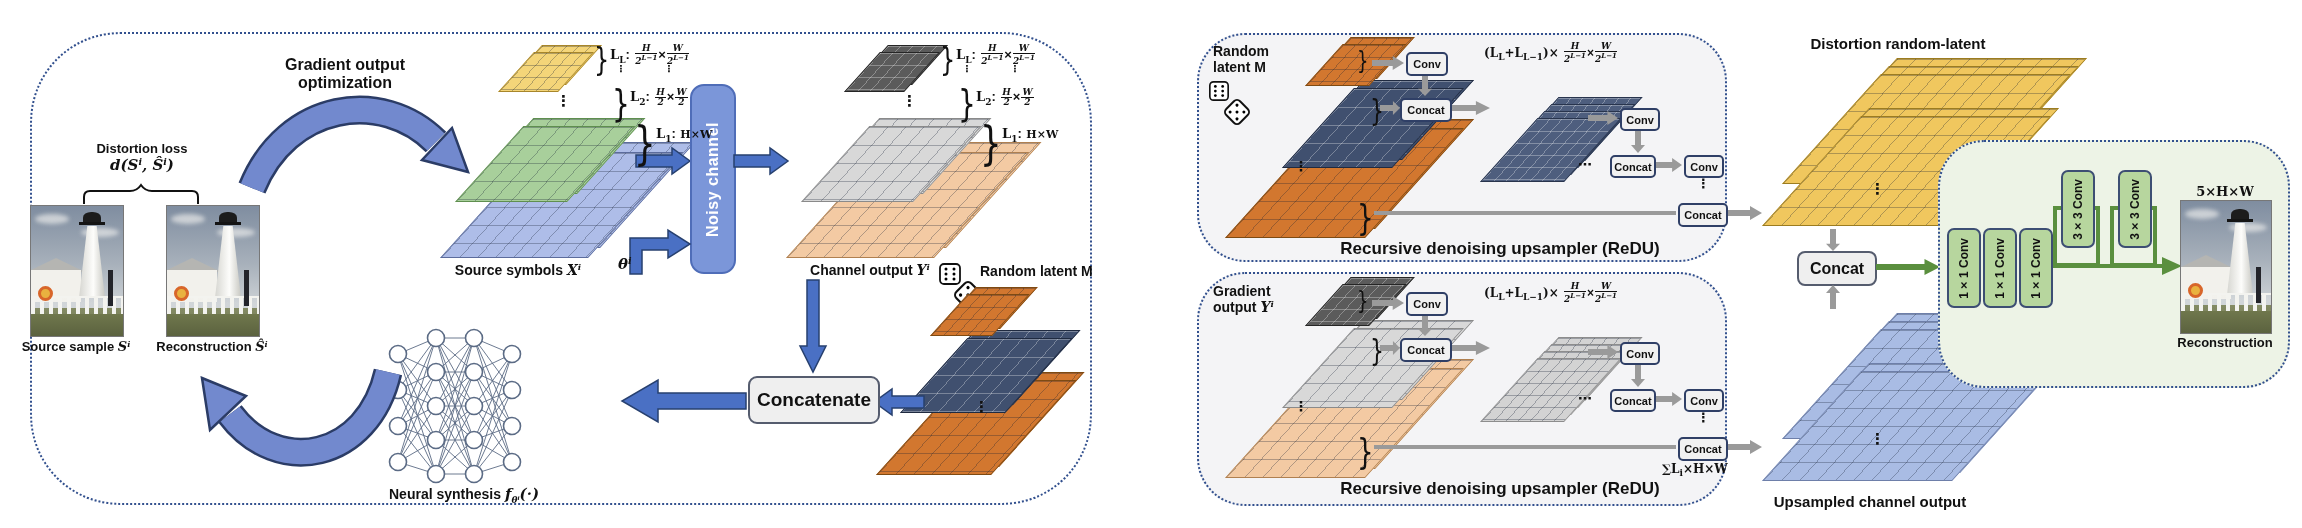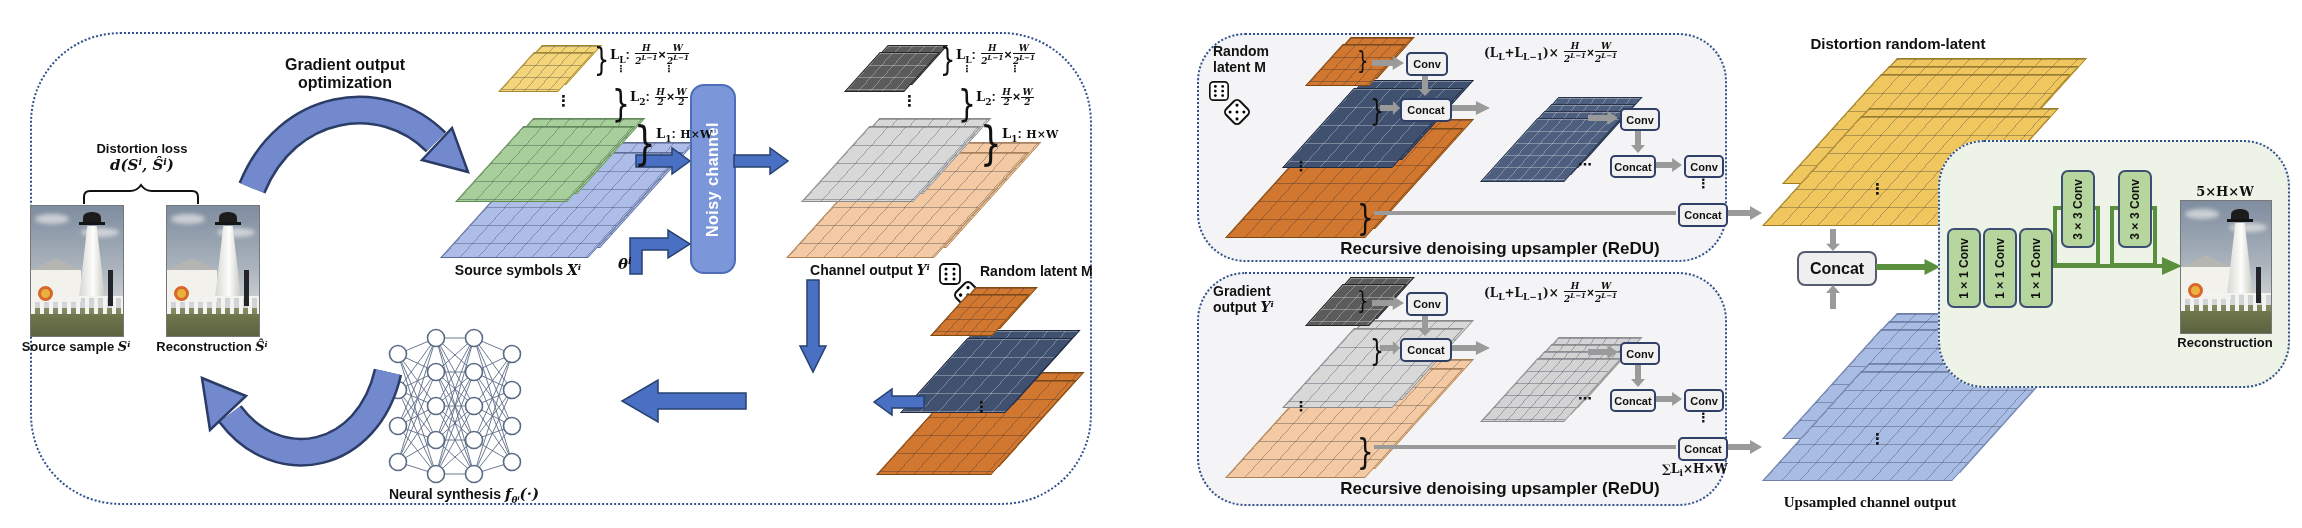--- a/index.html
+++ b/index.html
@@ -278,20 +278,23 @@
   <div class="layer c-orange gridS" style="left:930px;top:294px;width:62px;height:42px;"></div>
   <div class="dots-v" style="left:974px;top:398px;font-size:15px;">⋮</div>
 
   <svg style="left:800px;top:280px;" width="26" height="92" viewBox="0 0 26 92">
     <polygon points="7,0 19,0 19,66 26,66 13,92 0,66 7,66" fill="#4a70c4" stroke="#27406f" stroke-width="1.5"></polygon>
   </svg>
   <svg style="left:874px;top:389px;" width="50" height="26" viewBox="0 0 50 26">
     <polygon points="50,7 18,7 18,0 0,13 18,26 18,19 50,19" fill="#4a70c4" stroke="#27406f" stroke-width="1.5"></polygon>
   </svg>
 
+  <div class="cbox" style="left:748px;top:376px;width:128px;height:44px;font-size:19px;">
+    <span>Concatenate</span>
+  </div>
 
   <svg style="left:622px;top:380px;" width="124" height="42" viewBox="0 0 124 42">
     <polygon points="124,13 36,13 36,0 0,21 36,42 36,29 124,29" fill="#4a70c4" stroke="#27406f" stroke-width="1.5"></polygon>
   </svg>
 
   <svg id="nn" style="left:386px;top:324px;" width="142" height="162" viewBox="0 0 142 162">
       <line x1="12" y1="30" x2="50" y2="14" stroke="#5b6b85" stroke-width="0.9"></line>
       <line x1="12" y1="30" x2="50" y2="48" stroke="#5b6b85" stroke-width="0.9"></line>
       <line x1="12" y1="30" x2="50" y2="82" stroke="#5b6b85" stroke-width="0.9"></line>
       <line x1="12" y1="30" x2="50" y2="116" stroke="#5b6b85" stroke-width="0.9"></line>
@@ -592,21 +595,21 @@
   <svg style="left:1876px;top:259px;" width="64" height="16" viewBox="0 0 66 16" preserveAspectRatio="none">
     <polygon points="0,5 50,5 50,0 66,8 50,16 50,11 0,11" fill="#5a8f3e"></polygon>
   </svg>
 
   <div class="layer c-peri grid" style="left:1798px;top:313px;width:190px;height:110px;"></div>
   <div class="layer c-peri grid" style="left:1790px;top:321px;width:190px;height:110px;"></div>
   <div class="layer c-peri grid" style="left:1782px;top:329px;width:190px;height:110px;"></div>
   <div class="layer c-peri grid" style="left:1770px;top:363px;width:190px;height:110px;"></div>
   <div class="layer c-peri grid" style="left:1762px;top:371px;width:190px;height:110px;"></div>
   <div class="dots-v" style="left:1870px;top:430px;font-size:15px;">⋮</div>
-  <div class="lbl ctr" style="left:1750px;top:494px;width:240px;font-size:15px;font-family:Liberation Serif, serif;">Upsampled channel output</div>
+  <div class="lbl ctr" style="left:1750px;top:494px;width:240px;font-size:15px;">Upsampled channel output</div>
 
   <div class="panel panel-lsn abs" style="left:1938px;top:140px;width:352px;height:248px;"></div>
 
   <div class="gbox" style="left:1947px;top:228px;width:30px;height:76px;">
       <span class="vt">1×1 Conv</span>
     </div>
   <div class="gbox" style="left:1983px;top:228px;width:30px;height:76px;">
       <span class="vt">1×1 Conv</span>
     </div>
   <div class="gbox" style="left:2019px;top:228px;width:30px;height:76px;">

